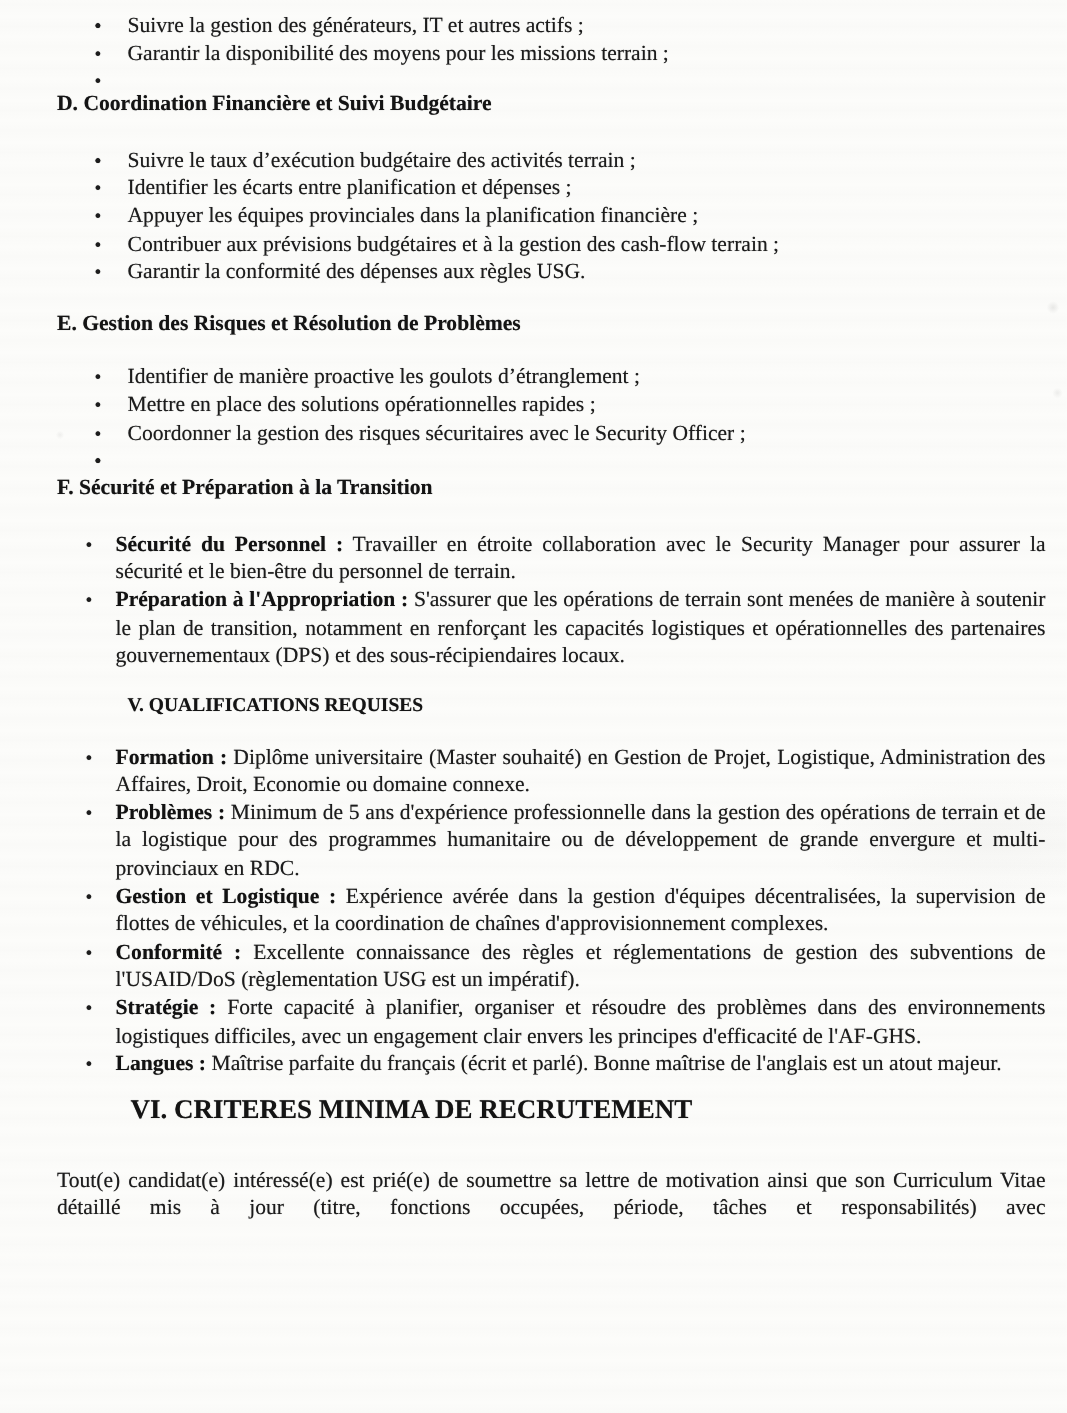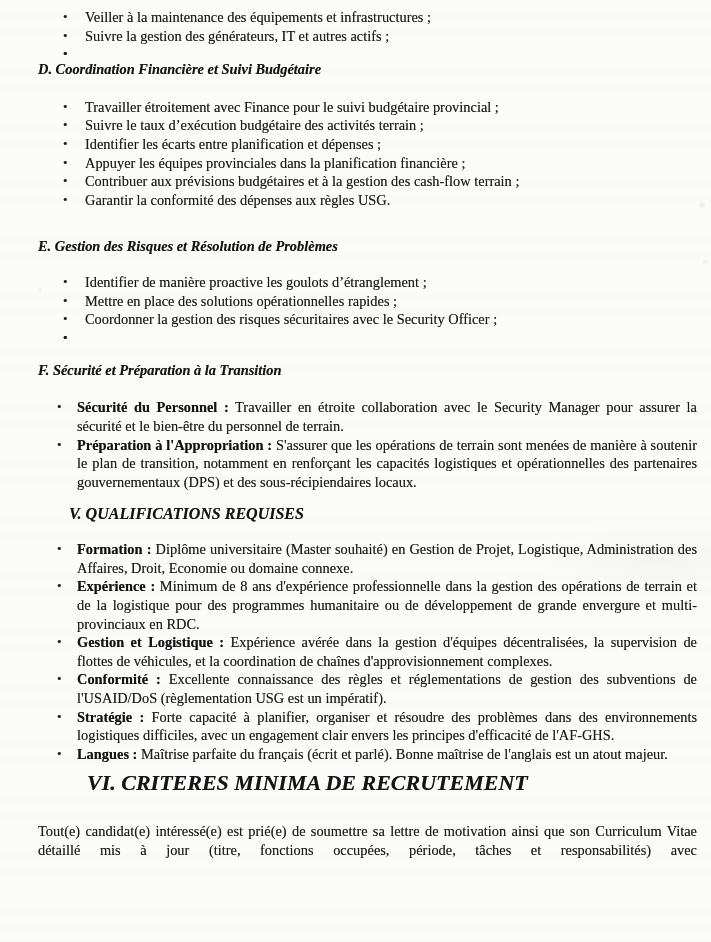--- a/index.html
+++ b/index.html
@@ -22,74 +22,72 @@
       radial-gradient(circle 5px at 705px 262px, rgba(60,60,60,0.08), rgba(60,60,60,0) 70%),
       radial-gradient(circle 4px at 40px 290px, rgba(60,60,60,0.07), rgba(60,60,60,0) 70%),
       radial-gradient(ellipse 180px 60px at 660px 560px, rgba(120,120,120,0.05), rgba(120,120,120,0) 70%),
       repeating-linear-gradient(0deg, rgba(150,150,150,0.025) 0px, rgba(255,255,255,0) 7px, rgba(160,160,160,0.02) 14px),
       #fcfcfa;
     text-shadow: 0 0 0.5px rgba(20,20,20,0.55);
   }
   .heading {
     font-weight: bold;
     color: #141414;
-    font-style: italic;
   }
   .h-deep { margin: 15px 0 0 0; }          
-  .h-v  { margin: 13px 0 0 31px; font-size: 16px; line-height: 20px; }
-  .h-vi { margin: 8px 0 0 49px;  font-size: 22px;   line-height: 24px; }
+  .h-v  { margin: 13px 0 0 47px; font-size: 13px; line-height: 20px; }
+  .h-vi { margin: 8px 0 0 49px;  font-size: 18px;   line-height: 24px; }
   .list { margin: 0; padding: 0; }
   .mt-d  { margin-top: 19px; }
   .mt-e  { margin-top: 17px; }
   .mt-f  { margin-top: 19px; }
   .mt-v  { margin-top: 16px; }
   .li { position: relative; }
   .li .t b { color: #121212; }
   .deep    { padding-left: 47px; }          
   .deep .b { position: absolute; left: 25px; top: 0; }
   .shallow    { padding-left: 39px; text-align: justify; } 
   .shallow .b { position: absolute; left: 19px; top: 0; }
   .bullet { font-size: 13px; }
   .para {
     margin: 27px 0 0 0;
     text-align: justify;
     text-align-last: justify;
     word-spacing: 1px;
   }
   .mt-dheading { margin-top: 15px; }
-  .mt-eheading { margin-top: 28px; }
-  .mt-fheading { margin-top: 32px; }
+  .mt-eheading { margin-top: 16px; }
+  .mt-fheading { margin-top: 18px; }
 </style>
 </head>
 <body>
 
 <div class="page">
 
   <div class="list">
     <div class="li deep">
       <span class="b bullet">•</span>
-      <span class="t">Veiller à la maintenance des équipements et infrastructures ;</span>
     </div>
     <div class="li deep">
       <span class="b bullet">•</span>
       <span class="t">Suivre la gestion des générateurs, IT et autres actifs ;</span>
     </div>
     <div class="li deep">
       <span class="b bullet">•</span>
+      <span class="t">Garantir la disponibilité des moyens pour les missions terrain ;</span>
     </div>
     <div class="li deep">
       <span class="b bullet">•</span>
     </div>
   </div>
 
   <div class="heading h-deep mt-dheading">D. Coordination Financière et Suivi Budgétaire</div>
   <div class="list mt-d">
     <div class="li deep">
       <span class="b bullet">•</span>
-      <span class="t">Travailler étroitement avec Finance pour le suivi budgétaire provincial ;</span>
     </div>
     <div class="li deep">
       <span class="b bullet">•</span>
       <span class="t">Suivre le taux d’exécution budgétaire des activités terrain ;</span>
     </div>
     <div class="li deep">
       <span class="b bullet">•</span>
       <span class="t">Identifier les écarts entre planification et dépenses ;</span>
     </div>
     <div class="li deep">
@@ -141,21 +139,21 @@
   </div>
 
   <div class="heading h-v">V. QUALIFICATIONS REQUISES</div>
   <div class="list mt-v">
     <div class="li shallow">
       <span class="b bullet">•</span>
       <span class="t"><b>Formation :</b><span> Diplôme universitaire (Master souhaité) en Gestion de Projet, Logistique, Administration des Affaires, Droit, Economie ou domaine connexe.</span></span>
     </div>
     <div class="li shallow">
       <span class="b bullet">•</span>
-      <span class="t"><b>Expérience :</b><span> Minimum de 8 ans d'expérience professionnelle dans la gestion des opérations de terrain et de la logistique pour des programmes humanitaire ou de développement de grande envergure et multi-provinciaux en RDC.</span></span>
+      <span class="t"><b>Problèmes :</b><span> Minimum de 5 ans d'expérience professionnelle dans la gestion des opérations de terrain et de la logistique pour des programmes humanitaire ou de développement de grande envergure et multi-provinciaux en RDC.</span></span>
     </div>
     <div class="li shallow">
       <span class="b bullet">•</span>
       <span class="t"><b>Gestion et Logistique :</b><span> Expérience avérée dans la gestion d'équipes décentralisées, la supervision de flottes de véhicules, et la coordination de chaînes d'approvisionnement complexes.</span></span>
     </div>
     <div class="li shallow">
       <span class="b bullet">•</span>
       <span class="t"><b>Conformité :</b><span> Excellente connaissance des règles et réglementations de gestion des subventions de l'USAID/DoS (règlementation USG est un impératif).</span></span>
     </div>
     <div class="li shallow">

